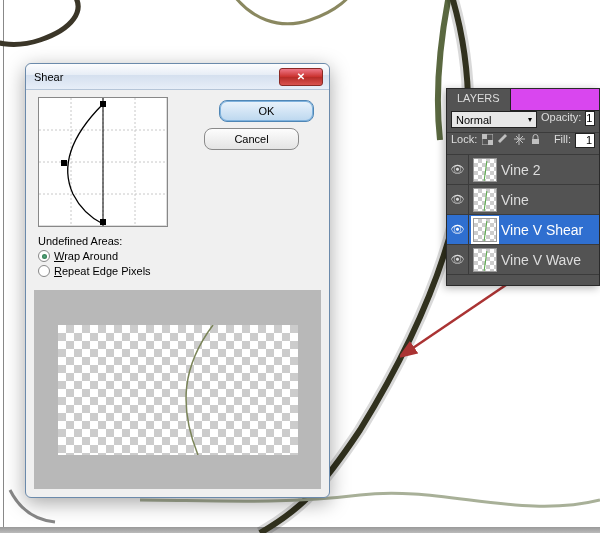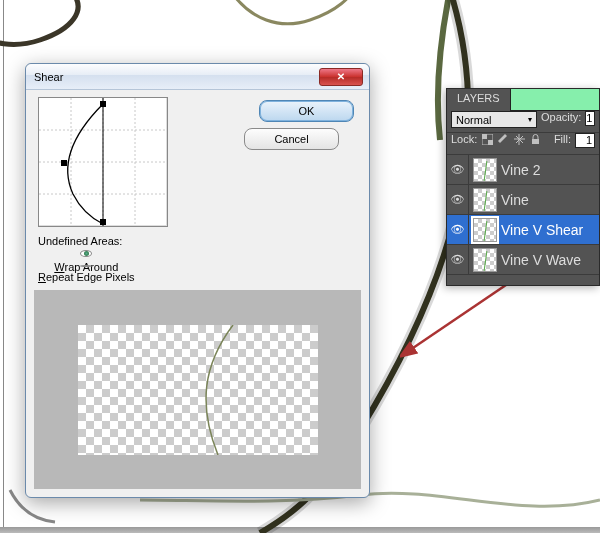--- a/index.html
+++ b/index.html
@@ -29,21 +29,21 @@
     bottom:0; left:0; right:0; height:6px;
     background: linear-gradient(#999,#bbb);
   }
   
   .vine { position: absolute; pointer-events: none; }
 
   
   .dialog {
     position: absolute;
     left: 25px; top: 63px;
-    width: 345px; height: 435px;
+    width: 305px; height: 435px;
     background: #f0f0f0;
     border: 1px solid #6b8aab;
     border-radius: 6px;
     box-shadow: 0 5px 20px rgba(0,0,0,0.35);
     display: flex;
     flex-direction: column;
   }
   .titlebar {
     height: 26px;
     background: linear-gradient(#fdfdfe,#e6edf6 45%,#d5e0ef 46%,#e7eef8);
@@ -93,21 +93,21 @@
     background: linear-gradient(#eaf3fb,#bcd7ef);
     border-color: #4f86b5;
     box-shadow: 0 0 0 1px #7fb2dd inset;
   }
   .btn.cancel { top: 38px; right: 30px; }
   .undefined-areas {
     position: absolute;
     left: 12px; top: 145px;
   }
   .ua-label { margin-bottom: 3px; }
-  .radio-row { display: flex; align-items: center; gap: 4px; height: 15px; flex-direction: column; }
+  .radio-row { display: flex; gap: 4px; height: 15px; }
   .radio {
     width: 12px; height: 12px; border-radius: 50%;
     background: #fff; border: 1px solid #888;
     display: inline-flex; align-items: center; justify-content: center;
   }
   .radio.checked::after {
     content:""; width:5px; height:5px; border-radius:50%;
     background: radial-gradient(#5a8,#263);
   }
   .preview {
@@ -134,21 +134,21 @@
   .layers-panel {
     position: absolute;
     top: 88px; right: 0;
     width: 154px;
     background: #535353;
     border: 1px solid #2a2a2a;
     color: #ddd;
     font-size: 11px;
     box-shadow: -2px 2px 8px rgba(0,0,0,0.3);
   }
-  .panel-tabs { height: 22px; background: #86efac; border-bottom:1px solid #222; display:flex; }
+  .panel-tabs { height: 22px; background: #d946ef; border-bottom:1px solid #222; display:flex; }
   .panel-tab {
     background:#535353; padding:3px 10px 0 10px; height:22px;
     border-right:1px solid #222;
   }
   .panel-row {
     display:flex; align-items:flex-start; height:22px;
     border-bottom:1px solid #3b3b3b;
     padding: 0 4px;
     gap:4px;
   }

